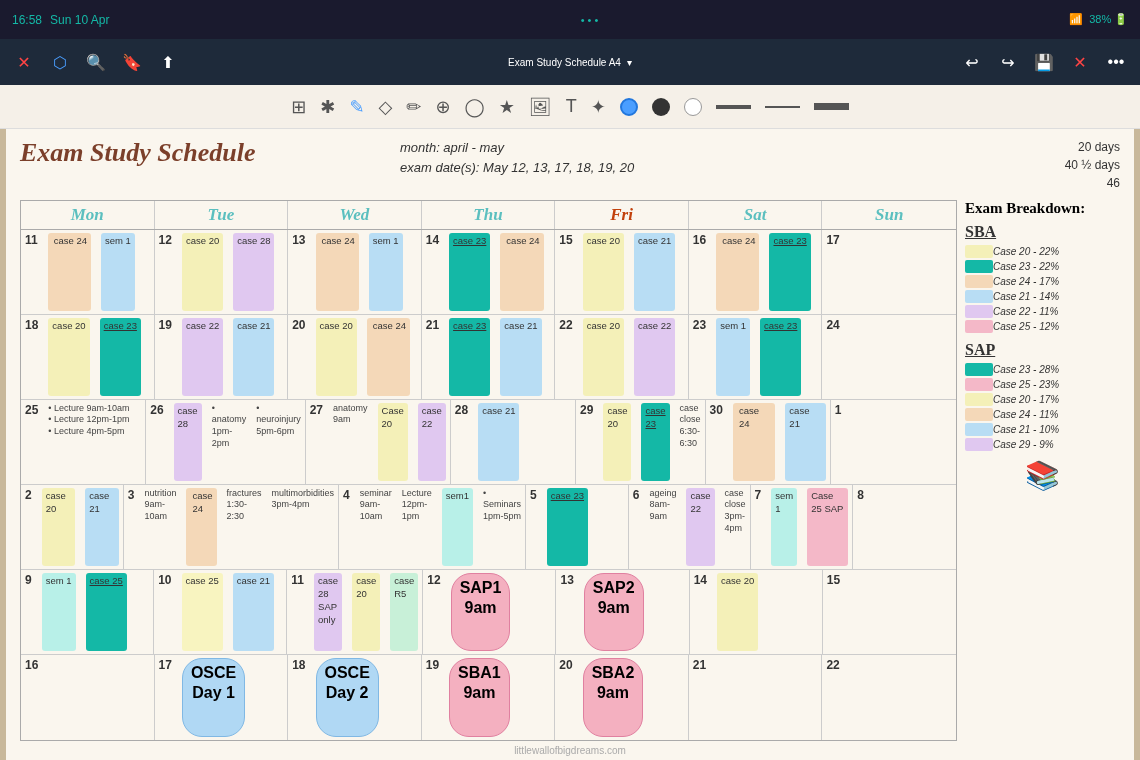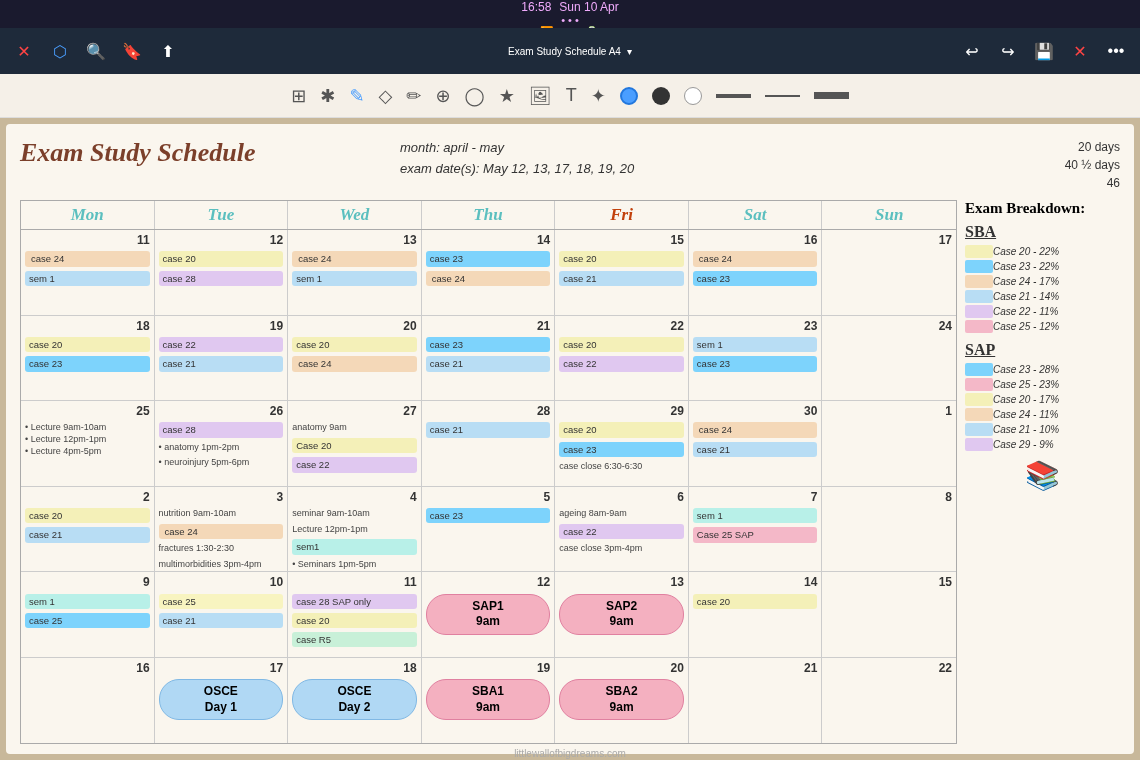--- a/index.html
+++ b/index.html
@@ -9,28 +9,27 @@
       height: 760px;
       overflow: hidden;
       font-family: Arial, sans-serif;
       display: flex;
       flex-direction: column;
     }
 
     
     .status-bar {
       background: #1a1a2e;
-      color: #f0abfc;
-      height: 28px;
+      color: #14b8a6;
+      height: 39px;
       display: flex;
       align-items: center;
       justify-content: space-between;
       padding: 0 12px;
       font-size: 12px;
-      flex-direction: column;
     }
     .status-left { display: flex; align-items: center; gap: 8px; }
     .status-center { font-size: 11px; }
     .status-right { display: flex; align-items: center; gap: 6px; font-size: 11px; }
 
     
     .toolbar {
       background: #1e2a3a;
       height: 46px;
       display: flex;
@@ -63,20 +62,21 @@
     .tool-line { width: 30px; height: 4px; background: #555; cursor: pointer; }
     .tool-line.thin { height: 2px; }
     .tool-line.thick { height: 6px; }
 
     
     .main-content {
       flex: 1;
       display: flex;
       background: #c8b89a;
       overflow: hidden;
+      align-items: center;
     }
 
     
     .document {
       flex: 1;
       background: #faf6ee;
       margin: 6px;
       border-radius: 4px;
       padding: 14px 14px 10px 14px;
       display: flex;
@@ -158,43 +158,43 @@
       flex: 1;
       border-bottom: 1px solid #ccc;
       min-height: 85px;
     }
     .cal-week:last-child { border-bottom: none; }
     .cal-cell {
       border-right: 1px solid #ccc;
       padding: 3px 4px;
       position: relative;
       display: flex;
-      flex-direction: column;
-      gap: 4px;
+      flex-direction: row;
+      gap: 10px;
       font-size: 10px;
     }
     .cal-cell:last-child { border-right: none; }
     .day-num {
       font-size: 12px;
       font-weight: bold;
       color: #333;
       text-align: right;
       line-height: 1.2;
     }
     .event-tag {
       border-radius: 3px;
       padding: 1px 4px;
       font-size: 9.5px;
       color: #333;
       display: inline-block;
       line-height: 1.4;
     }
     .pink { background: #f4b8c8; }
     .light-blue { background: #b8ddf4; }
-    .light-green { background: #7dd3fc; }
+    .light-green { background: #14b8a6; text-decoration: underline; }
     .light-yellow { background: #f4f0b8; }
     .light-orange { background: #f4d8b8; padding-left: 6px; }
     .light-teal { background: #b8f0e8; }
     .lavender { background: #e0c8f0; }
     .mint { background: #c8f0d8; }
     .pale-yellow { background: #f8f4c0; }
 
     .cell-text {
       font-size: 9px;
       color: #444;
@@ -242,21 +242,21 @@
       align-items: center;
       justify-content: center;
     }
     .breakdown-text { font-style: italic; }
 
     
     .exam-block {
       border-radius: 20px;
       padding: 4px 8px;
       text-align: center;
-      font-size: 12px;
+      font-size: 16px;
       font-weight: bold;
       line-height: 1.3;
     }
     .exam-pink { background: #f4b0c0; border: 1.5px solid #e080a0; }
     .exam-blue { background: #b0d8f4; border: 1.5px solid #80b8e4; }
 
     
     .books-area {
       margin-top: 8px;
       text-align: center;

